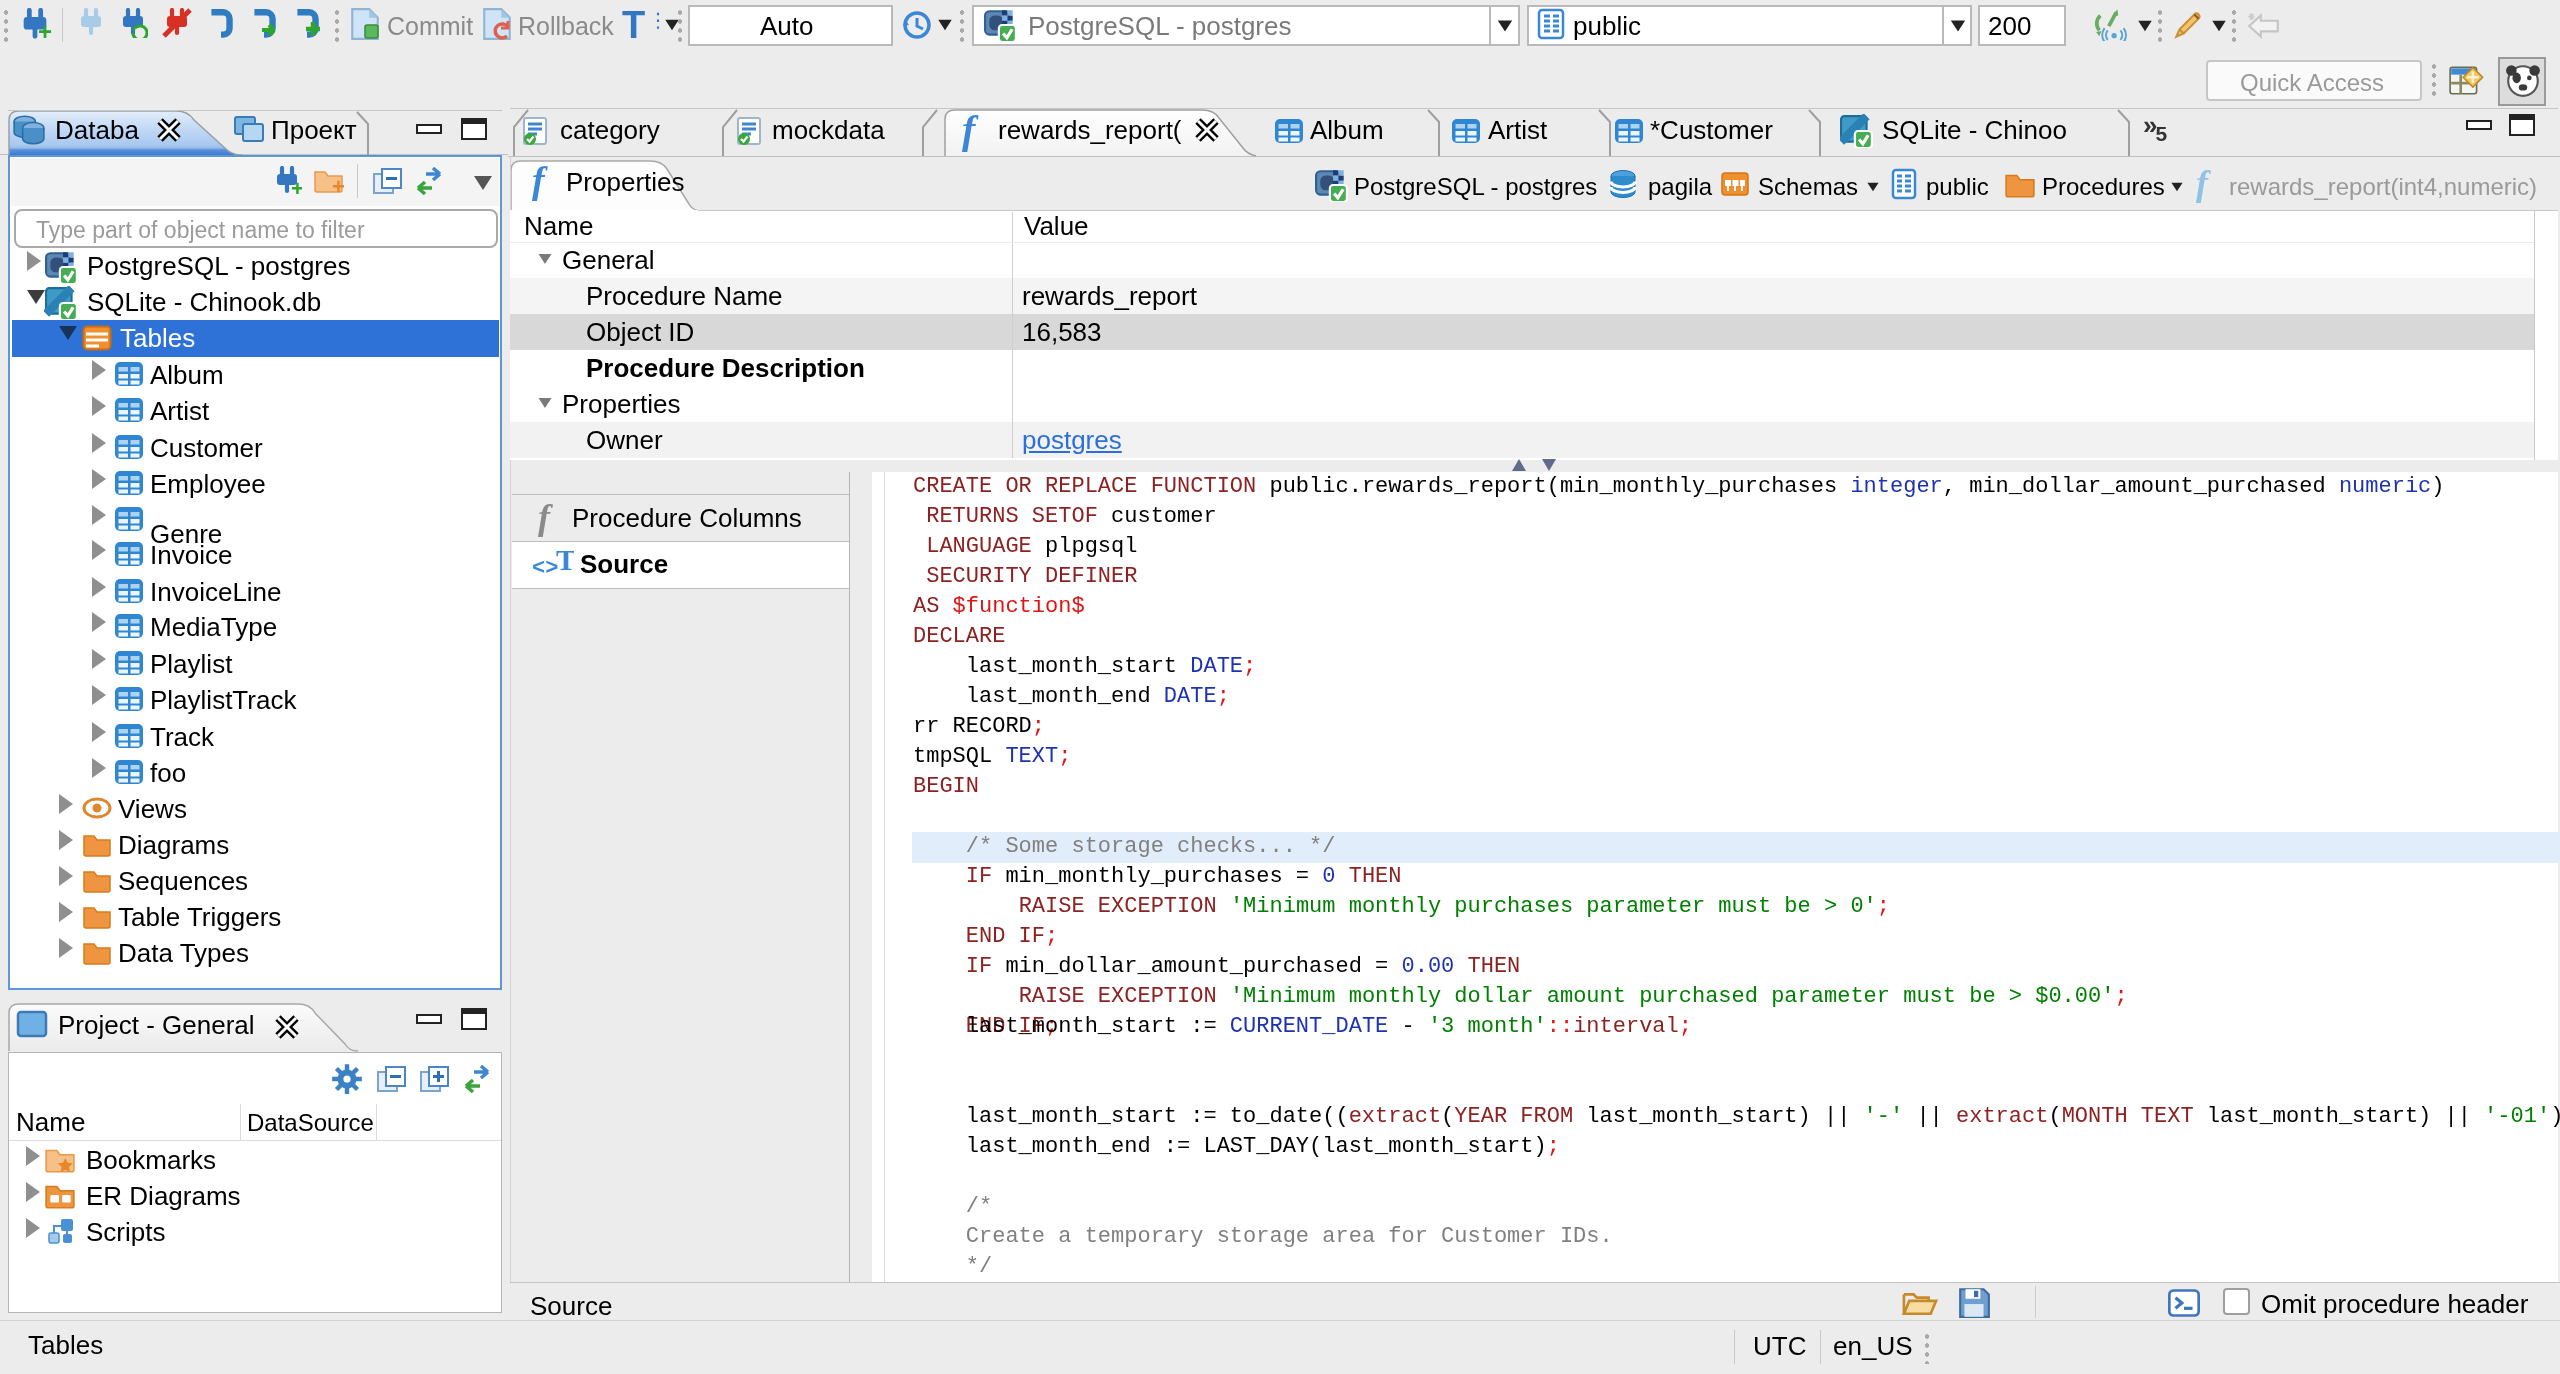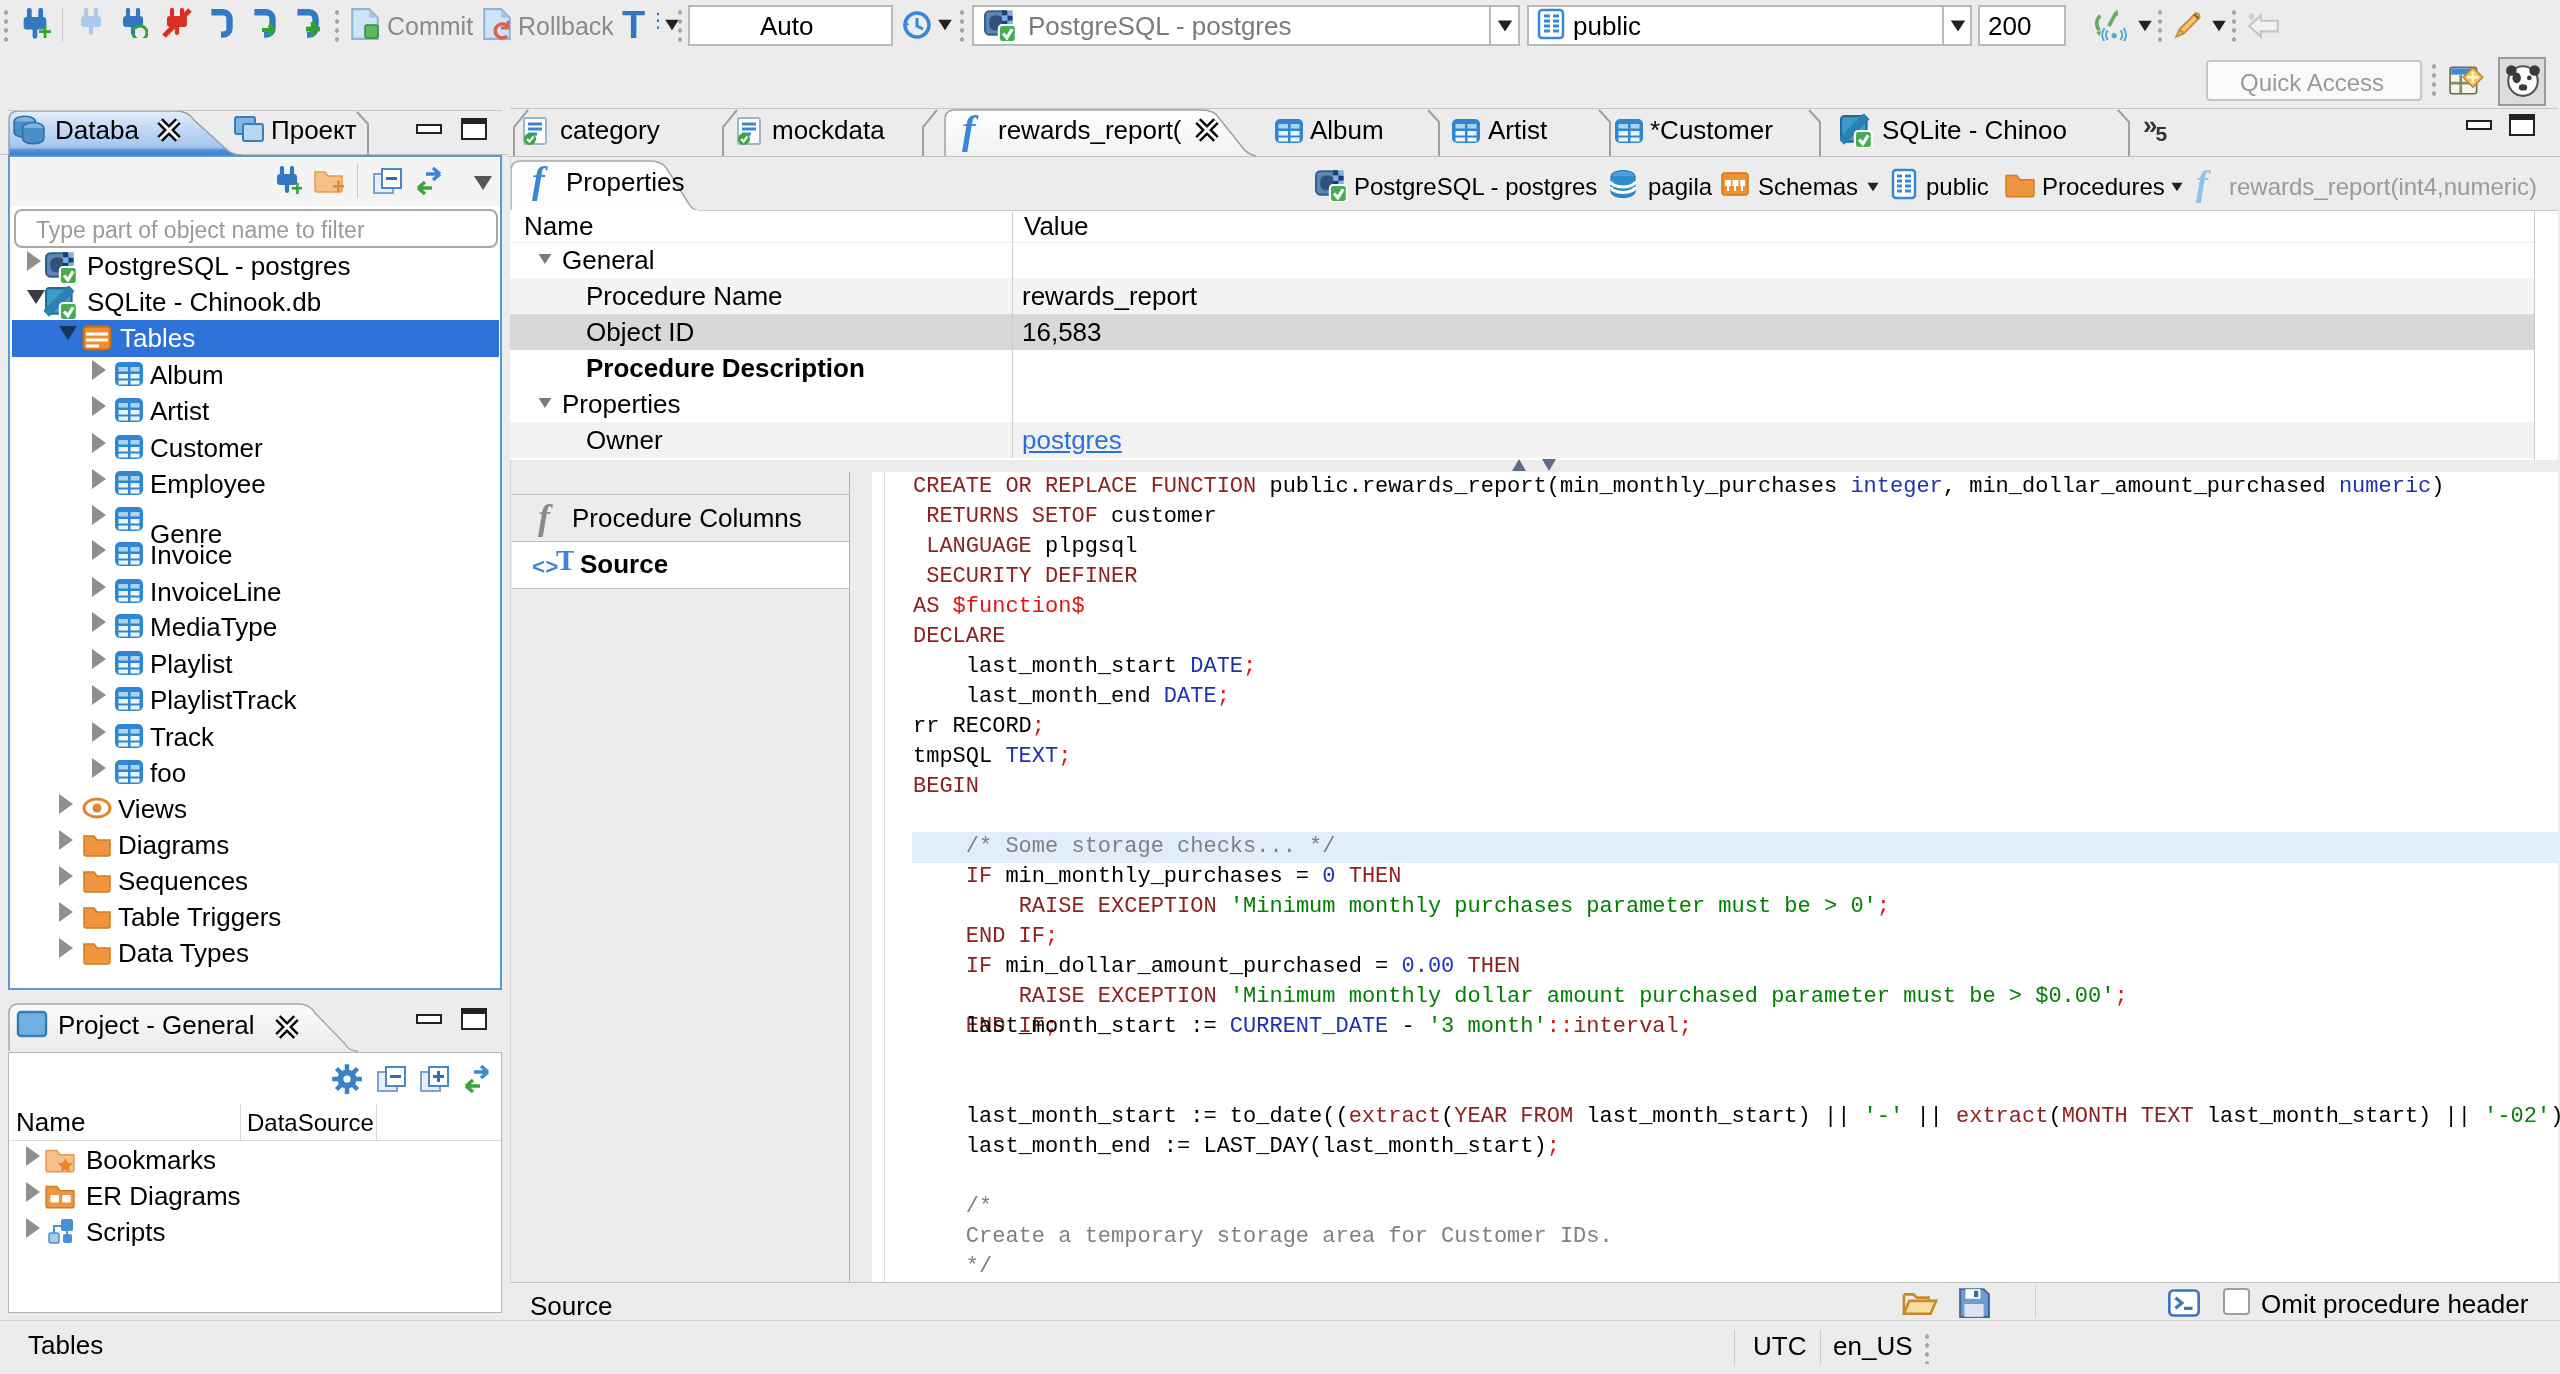--- a/index.html
+++ b/index.html
@@ -645,21 +645,21 @@
 <div class="r mono cm" style="top:742px">tmpSQL <span class="b">TEXT</span><span class="rd">;</span></div>
 <div class="r mono cm" style="top:772px"><span class="k">BEGIN</span></div>
 <div class="r mono cm" style="top:832px">    <span class="c">/* Some storage checks... */</span></div>
 <div class="r mono cm" style="top:862px">    <span class="k">IF</span> min_monthly_purchases = <span class="b">0</span> <span class="k">THEN</span></div>
 <div class="r mono cm" style="top:892px">        <span class="k">RAISE EXCEPTION</span> <span class="s">'Minimum monthly purchases parameter must be &gt; 0'</span><span class="rd">;</span></div>
 <div class="r mono cm" style="top:922px">    <span class="k">END IF</span><span class="rd">;</span></div>
 <div class="r mono cm" style="top:952px">    <span class="k">IF</span> min_dollar_amount_purchased = <span class="b">0.00</span> <span class="k">THEN</span></div>
 <div class="r mono cm" style="top:982px">        <span class="k">RAISE EXCEPTION</span> <span class="s">'Minimum monthly dollar amount purchased parameter must be &gt; $0.00'</span><span class="rd">;</span></div>
 <div class="r mono cm" style="top:1012px">    <span class="k">END IF</span><span class="rd">;</span></div>
 <div class="r mono cm" style="top:1012px">    last_month_start := <span class="b">CURRENT_DATE</span> - <span class="s">'3 month'</span><span class="rd">::</span><span class="k">interval</span><span class="rd">;</span></div>
-<div class="r mono cm" style="top:1102px">    last_month_start := to_date((<span class="k">extract</span>(<span class="k">YEAR FROM</span> last_month_start) || <span class="s">'-'</span> || <span class="k">extract</span>(<span class="k">MONTH TEXT</span> last_month_start) || <span class="s">'-02'</span>),)</div>
+<div class="r mono cm" style="top:1102px">    last_month_start := to_date((<span class="k">extract</span>(<span class="k">YEAR FROM</span> last_month_start) || <span class="s">'-'</span> || <span class="k">extract</span>(<span class="k">MONTH TEXT</span> last_month_start) || <span class="s">'-01'</span>),)</div>
 <div class="r mono cm" style="top:1132px">    last_month_end := LAST_DAY(last_month_start)<span class="rd">;</span></div>
 <div class="r mono cm" style="top:1192px">    <span class="c">/*</span></div>
 <div class="r mono cm" style="top:1222px">    <span class="c">Create a temporary storage area for Customer IDs.</span></div>
 <div class="r mono cm" style="top:1252px">    <span class="c">*/</span></div>
 
 <div class="r hline" style="left:510px;top:1282px;width:2050px;background:#c3c3c3"></div>
 <div class="r tx" style="left:530px;top:1288px">Source</div>
 <svg class="r" style="left:1901px;top:1288px" width="38" height="30">
     <use href="#iFolderOpen"></use>
   </svg>

